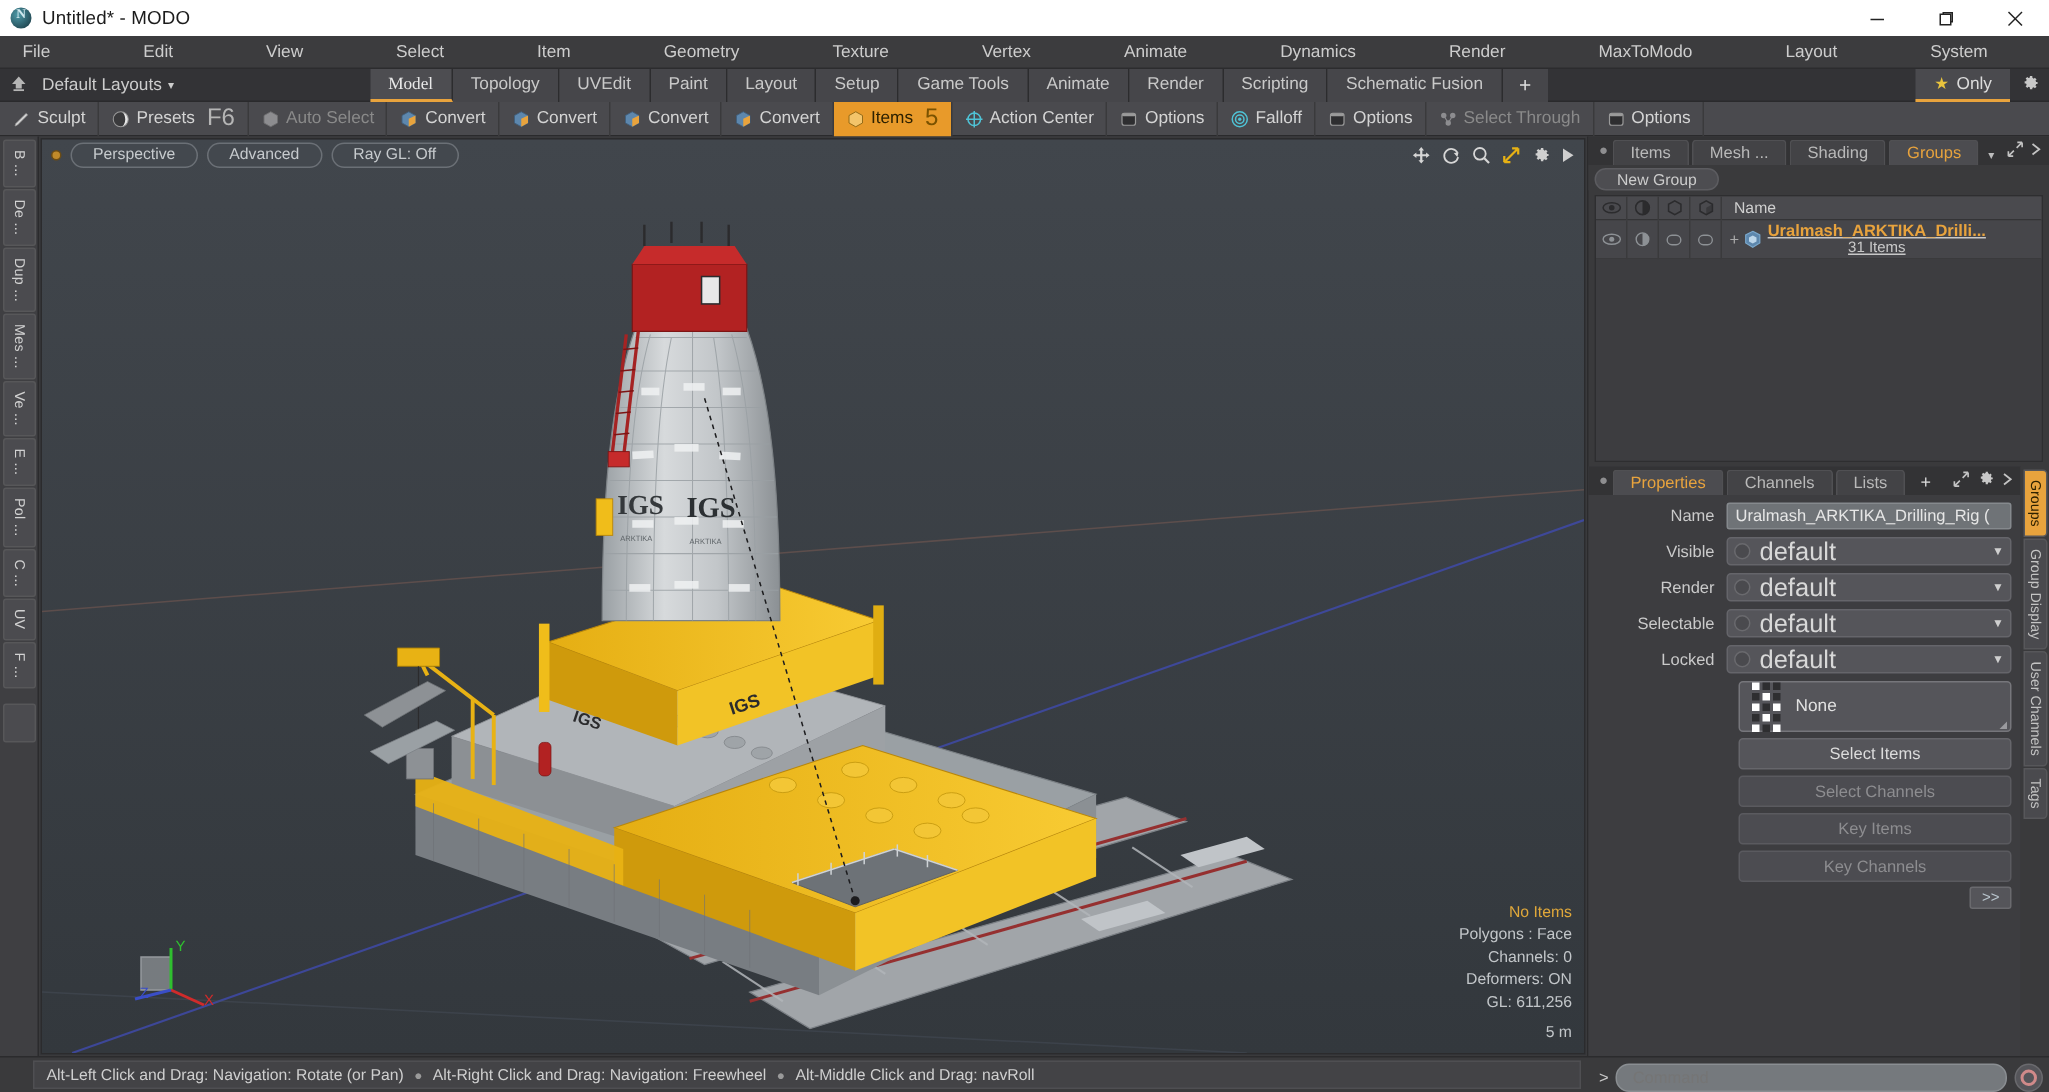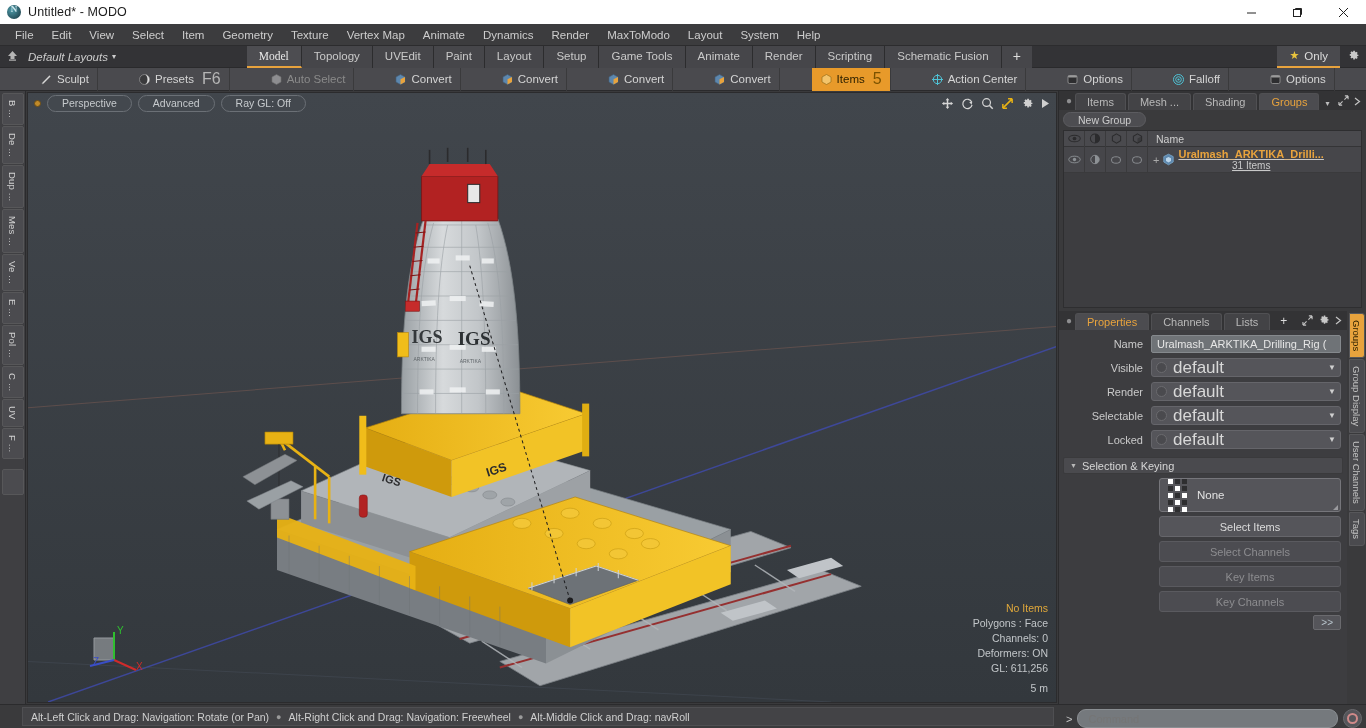--- a/index.html
+++ b/index.html
@@ -18,44 +18,44 @@
   .tb-icon:after{content:"N"; position:absolute; left:0; top:-1px; width:14px; text-align:center;
                  font-size:9px; color:#cfe8ee; font-weight:bold; font-family:"Liberation Serif",serif;}
   .tb-title { color:#1b1b1b; font-size:12.5px; letter-spacing:.1px; }
   .tb-ctrls { margin-left:auto; display:flex; height:24px; }
   .tb-btn { width:46px; height:24px; display:flex; align-items:center; justify-content:center;
             color:#222; font-size:11px; }
   .tb-btn svg{display:block;}
 
   
   .menubar { height:22px; background:#3c3c3e; display:flex; align-items:center;
-             border-bottom:1px solid #2c2c2e; flex:0 0 22px; padding-left:6px;}
+             border-bottom:1px solid #2c2c2e; flex:0 0 22px; padding-left:6px;gap:44px;}
   .menu-item { padding:0 9px; height:22px; line-height:22px; color:#cdcdcd; font-size:11.5px; }
 
   
   .layoutbar { height:22px; background:#333336; display:flex; align-items:center;
                border-bottom:1px solid #2a2a2c; flex:0 0 22px; }
   .lb-home { width:24px; text-align:center; color:#b0b0b0; font-size:12px; }
-  .lb-label { padding:0 10px 0 4px; color:#cdcdcd; font-size:11.5px;font-style:italic; }
+  .lb-label { padding:0 10px 0 4px; color:#cdcdcd; font-size:11.5px; }
   .lb-caret { font-size:8px; color:#cdcdcd; margin-left:-6px; margin-right:8px;}
   .lb-tabs { display:flex; height:22px; margin-left:auto; margin-right:auto; }
   .lb-tab { padding:0 12px; height:22px; line-height:21px; color:#c9c9c9; font-size:11.5px;
             background:#46464a; border-right:1px solid #2c2c2e; }
   .lb-tab.active { background:#4d4d51; color:#e8e8e8; border-bottom:2px solid #e8a33d;font-family:Liberation Serif, serif; }
   .lb-plus { padding:0 11px; height:22px; line-height:20px; color:#ddd; font-size:14px; background:#46464a;}
   .lb-right { margin-left:auto; display:flex; align-items:center; }
   .lb-only { display:flex; align-items:center; gap:5px; background:#4a4a4e; padding:0 12px; height:22px;
              border-bottom:2px solid #e8a33d; color:#dcdcdc; font-size:11.5px;}
   .lb-star { color:#e8c33d; font-size:11px; }
   .lb-gear { width:26px; text-align:center; color:#c8c8c8; font-size:13px; }
 
   
   .toolbar { height:23px; background:#4a4a4e; display:flex; align-items:center; flex:0 0 23px;
              border-bottom:1px solid #2a2a2c; }
-  .tgrp { display:flex; align-items:flex-end; height:23px; border-right:1px solid #3a3a3c;margin-left:32px; }
+  .tgrp { display:flex; align-items:flex-end; height:23px; border-right:1px solid #3a3a3c; }
   .titem { display:flex; align-items:center; gap:4px; padding:0 8px; height:23px; color:#d4d4d4;
            font-size:11.5px; white-space:nowrap; }
   .titem.dim { color:#8a8a8a; }
   .titem.active { background:#e89a2a; color:#2d2100; }
   .titem.active .badge{ color:#7a5200; }
   .ico { width:13px; height:13px; display:inline-block; position:relative; flex:0 0 13px;}
   .ico svg{display:block;}
   .badge{ font-size:16px; color:#b5b5b5; margin-left:4px;}
 
   
@@ -871,24 +871,20 @@
           </div>
           <div class="prow">
             <div class="plabel">Locked</div>
             <div class="pdrop">
               <span class="knob"></span>
               <span class="val">default</span>
               <span class="arrow">▼</span>
             </div>
           </div>
 
-          <div class="psection" style="margin-top:7px;">
-            <span class="tri">▼</span>
-            <span>Selection &amp; Keying</span>
-          </div>
 
           <div class="sel-box">
             <span class="pgrid">
               <i></i>
                 <i class="off"></i>
                 <i class="off"></i>
               <i class="off"></i>
                 <i></i>
                 <i class="off"></i>
               <i></i>

